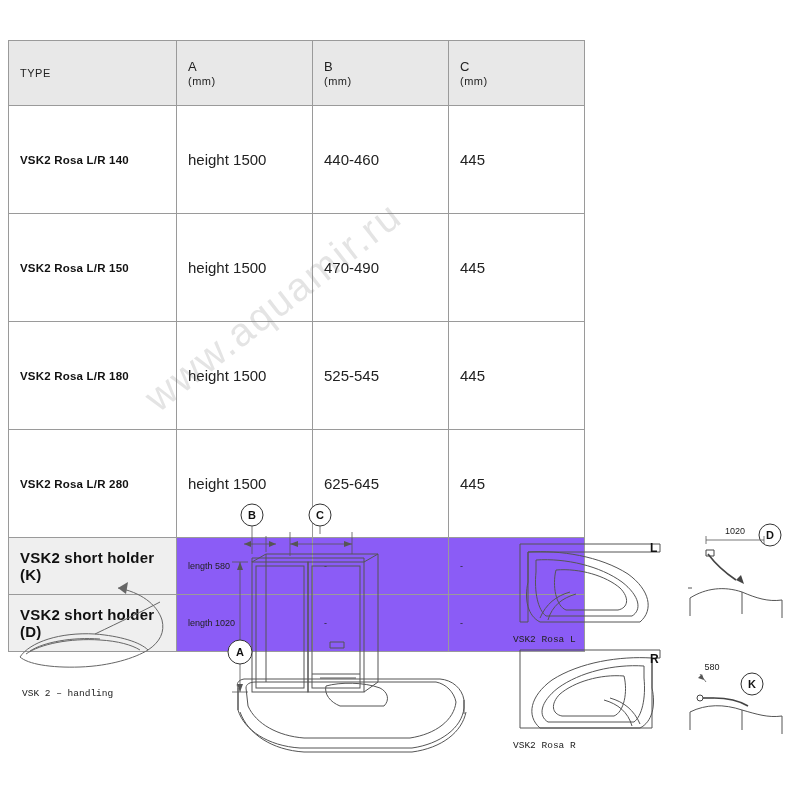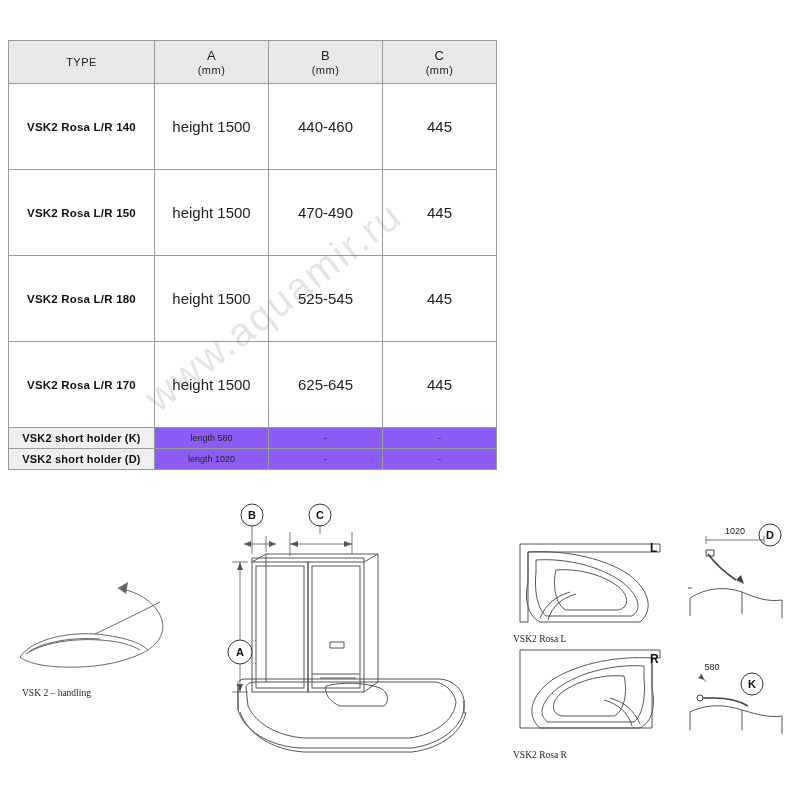--- a/index.html
+++ b/index.html
@@ -44,23 +44,23 @@
     position: absolute;
     left: 8px;
     top: 40px;
     width: 484px;
     border-collapse: collapse;
     table-layout: fixed;
     background: #ffffff;
   }
   .spec-table th, .spec-table td {
     border: 1px solid #9a9a9a;
-    text-align: center;
+    text-align: left;
     vertical-align: middle;
-    padding: 0;
+    padding: 11px;
   }
   .spec-table thead th {
     background: #e8e8e8;
     height: 42px;
     font-size: 11px;
     font-weight: normal;
     color: #222;
     letter-spacing: 0.5px;
   }
   .spec-table thead th .hdr-main {
@@ -85,21 +85,21 @@
   td.type-cell {
     font-size: 11.5px;
     font-weight: bold;
     color: #111;
     letter-spacing: 0.2px;
   }
   td.val-cell {
     font-size: 15px;
     color: #222;
   }
-  tr.small td.type-cell { font-size: 11px; }
+  tr.small td.type-cell { font-size: 15px; }
   tr.small td.val-cell { font-size: 9px; }
   tr.small td { background: #8b5cf6; }
   tr.small td.type-cell { background: #efefef; }
 
   
   .drawings {
     position: absolute;
     left: 0;
     top: 492px;
     width: 800px;
@@ -114,26 +114,26 @@
   .lbl-b {
     font-family: "Liberation Sans", sans-serif;
     font-size: 11px;
     font-weight: bold;
     fill: #111;
   }
   .cap {
     position: absolute;
     font-size: 9.5px;
     color: #222;
-    font-family: Liberation Serif, serif;
+    font-family: Liberation Mono, monospace;
     white-space: nowrap;
   }
   .cap-handling { left: 22px; top: 196px; }
   .cap-l { left: 513px; top: 142px; }
-  .cap-r { left: 513px; top: 248px; margin-top: 10px; }
+  .cap-r { left: 513px; top: 248px; }
   .lr-letter {
     position: absolute;
     font-size: 12px;
     font-weight: bold;
     color: #111;
   }
   .lr-l { left: 650px; top: 49px; }
   .lr-r { left: 650px; top: 160px; }
 </style>
 </head>
@@ -176,21 +176,21 @@
       <td class="val-cell">470-490</td>
       <td class="val-cell">445</td>
     </tr>
     <tr class="big">
       <td class="type-cell">VSK2 Rosa L/R 180</td>
       <td class="val-cell">height 1500</td>
       <td class="val-cell">525-545</td>
       <td class="val-cell">445</td>
     </tr>
     <tr class="big">
-      <td class="type-cell">VSK2 Rosa L/R 170</td>
+      <td class="type-cell">VSK2 Rosa L/R 280</td>
       <td class="val-cell">height 1500</td>
       <td class="val-cell">625-645</td>
       <td class="val-cell">445</td>
     </tr>
     <tr class="small">
       <td class="type-cell">VSK2 short holder (K)</td>
       <td class="val-cell">length 580</td>
       <td class="val-cell">-</td>
       <td class="val-cell">-</td>
     </tr>

